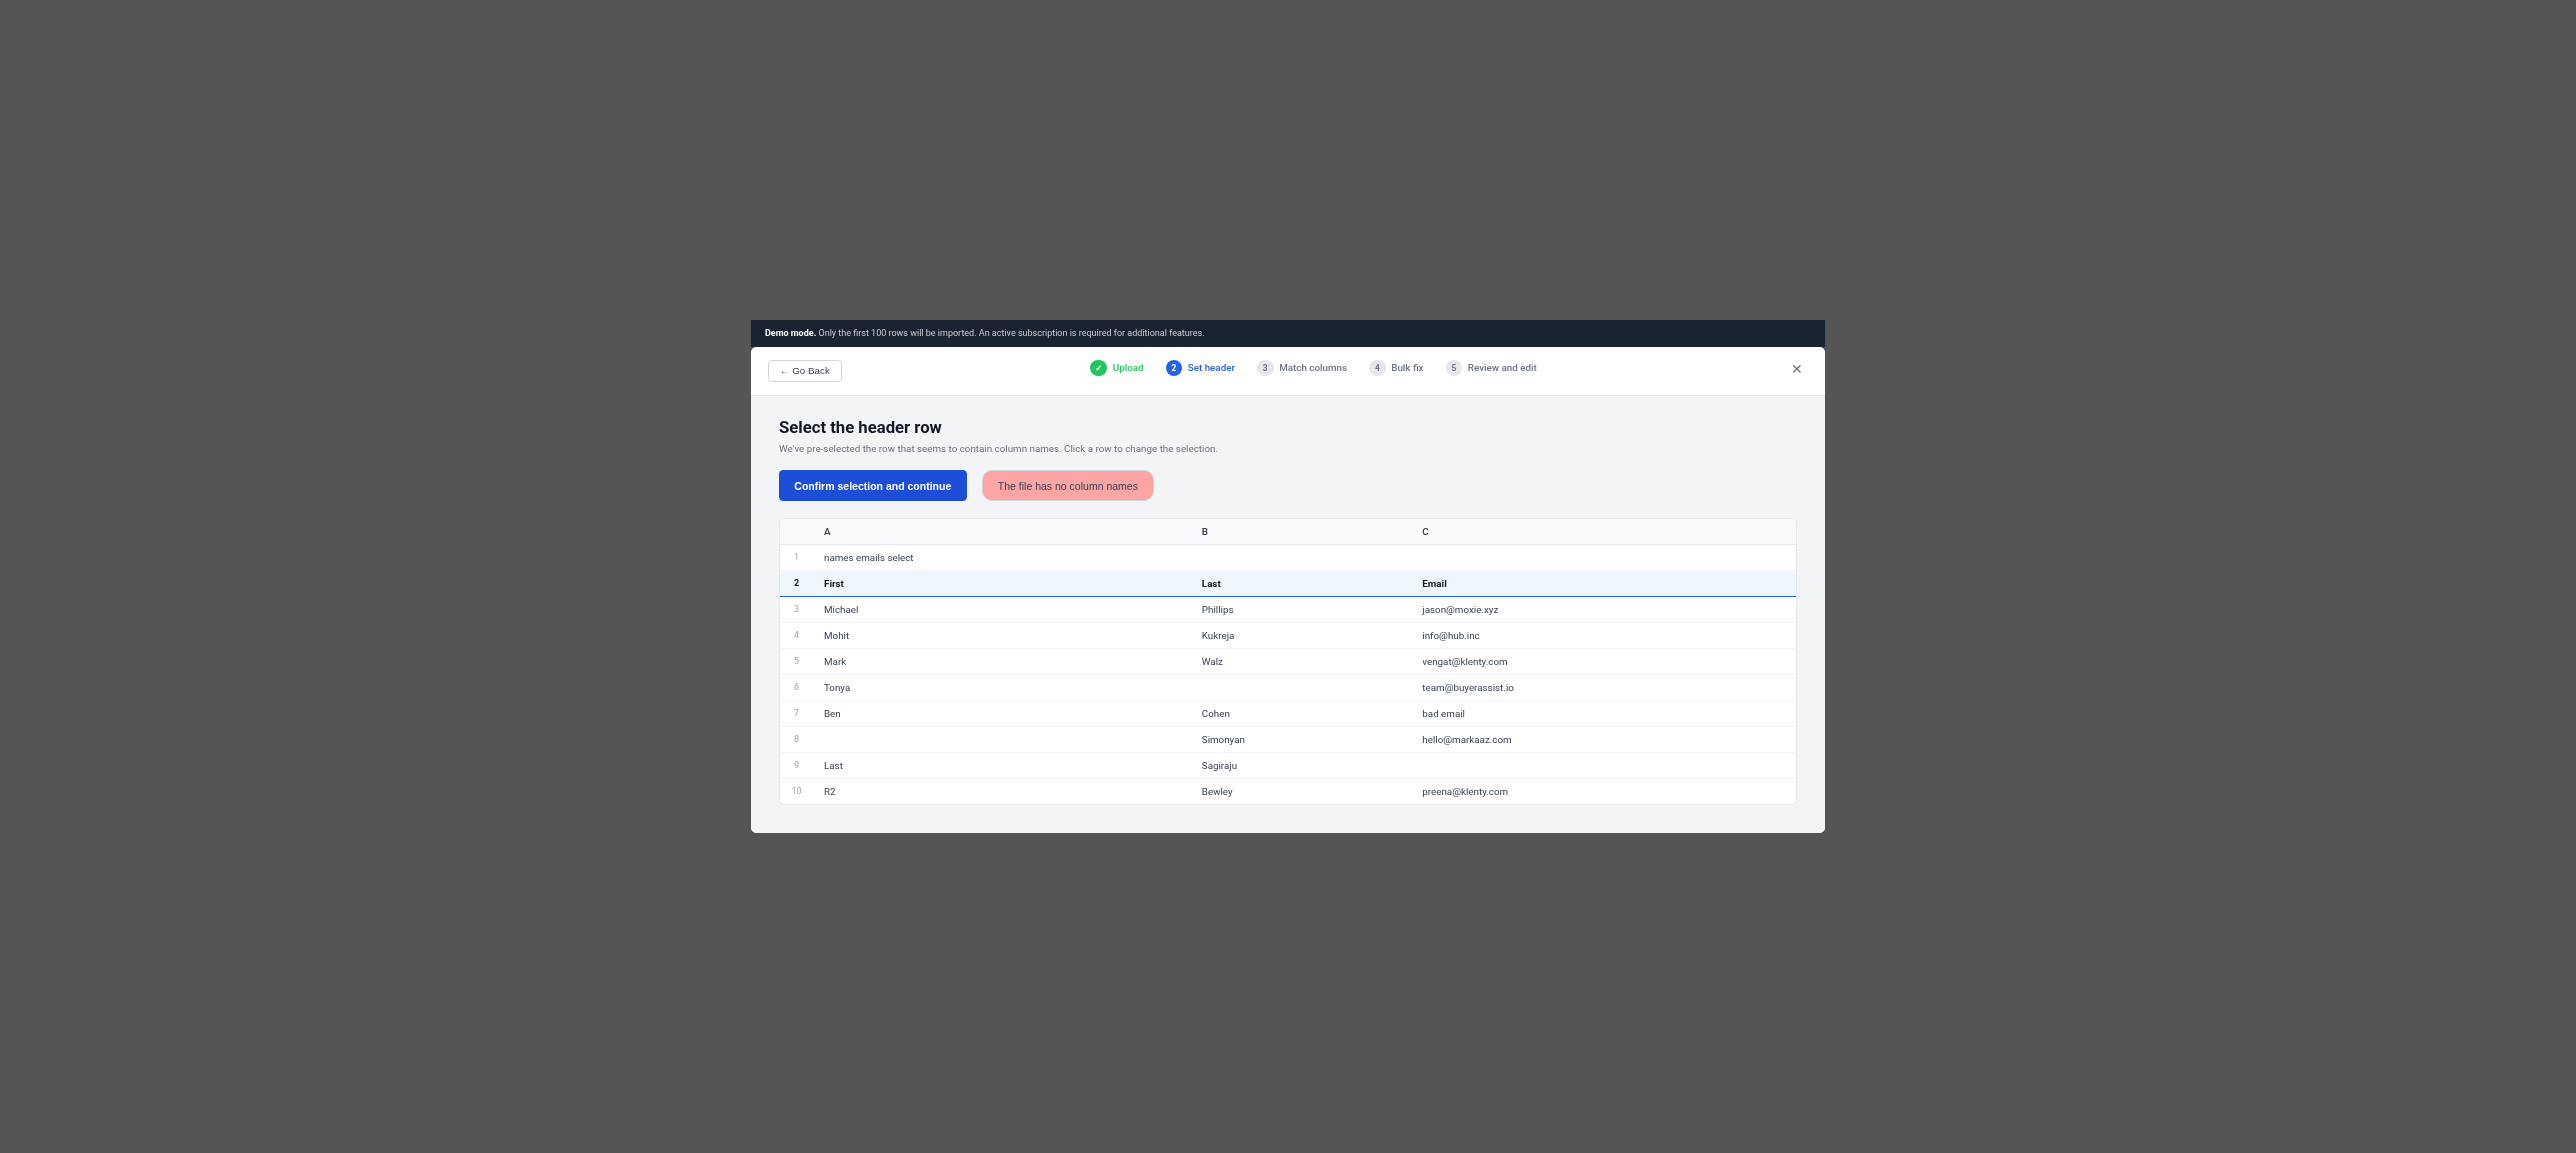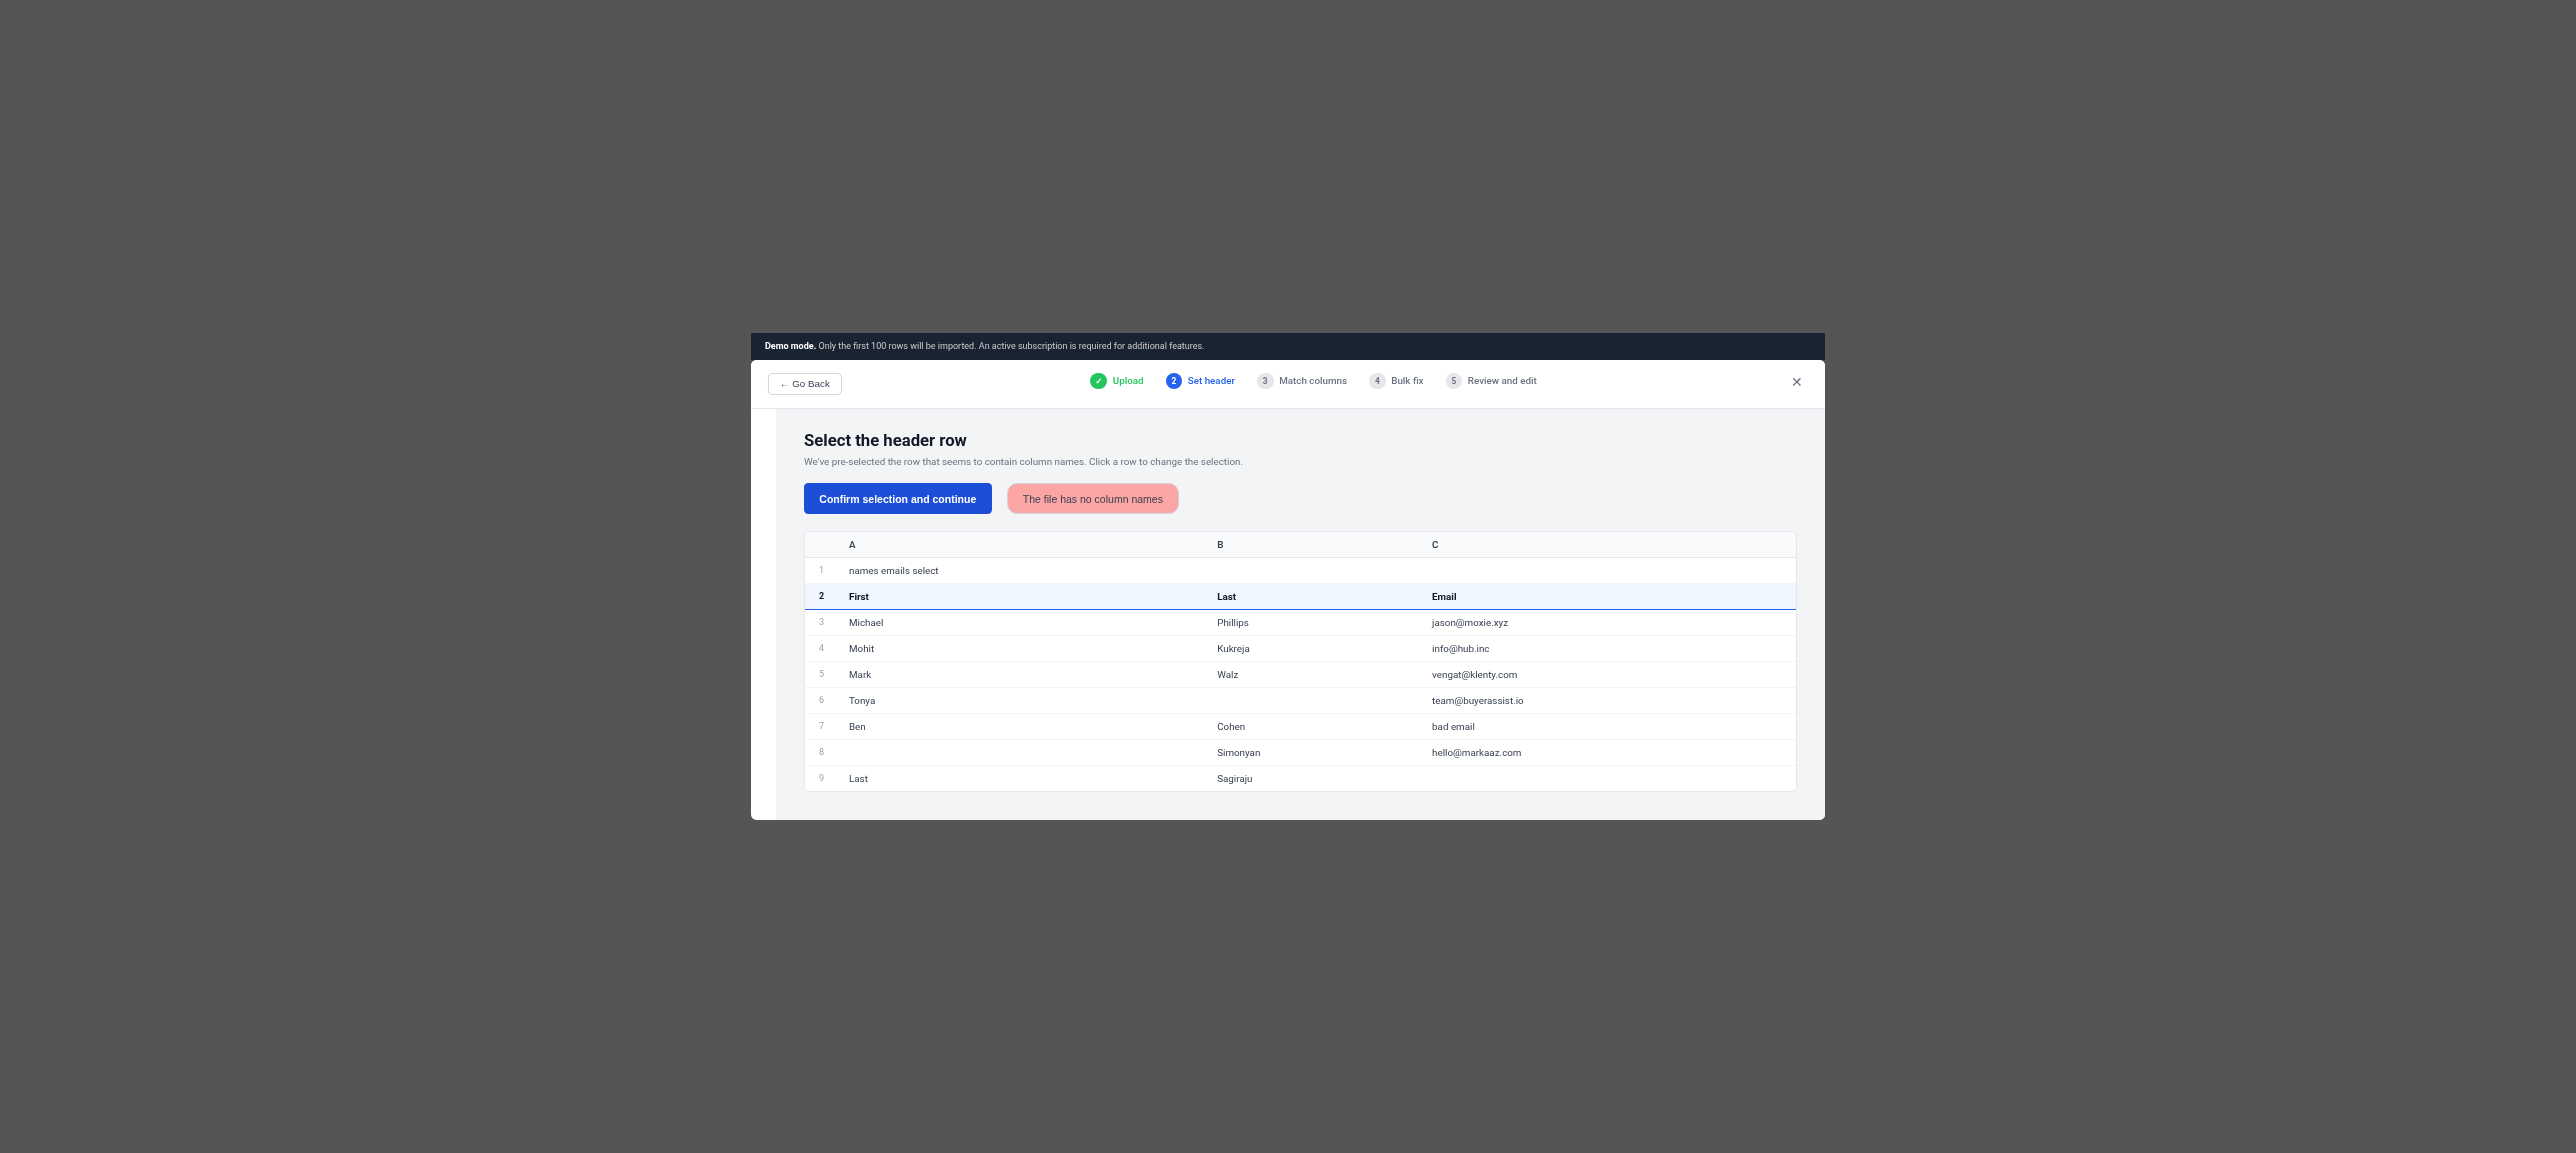--- a/index.html
+++ b/index.html
@@ -115,21 +115,20 @@
       font-size: 14px;
       color: #6b7280;
       cursor: pointer;
       padding: 2.8px 5.6px;
       line-height: 1;
     }
 
     .modal-body {
       background: #f3f4f6;
       padding: 22px 28px 28px;
-      margin-left: 25px;
     }
 
     .page-title {
       font-size: 16.7px;
       font-weight: 700;
       color: #111827;
       margin-bottom: 5.6px;
     }
 
     .page-subtitle {
@@ -330,19 +329,25 @@
                 <td></td>
                 <td>Simonyan</td>
                 <td>hello@markaaz.com</td>
               </tr>
               <tr>
                 <td>9</td>
                 <td>Last</td>
                 <td>Sagiraju</td>
                 <td></td>
               </tr>
+              <tr>
+                <td>10</td>
+                <td>R2</td>
+                <td>Bewley</td>
+                <td>preena@klenty.com</td>
+              </tr>
             </tbody>
         </table>
       </div>
     </div>
   </div>
 </div>
 
 
 </body></html>

